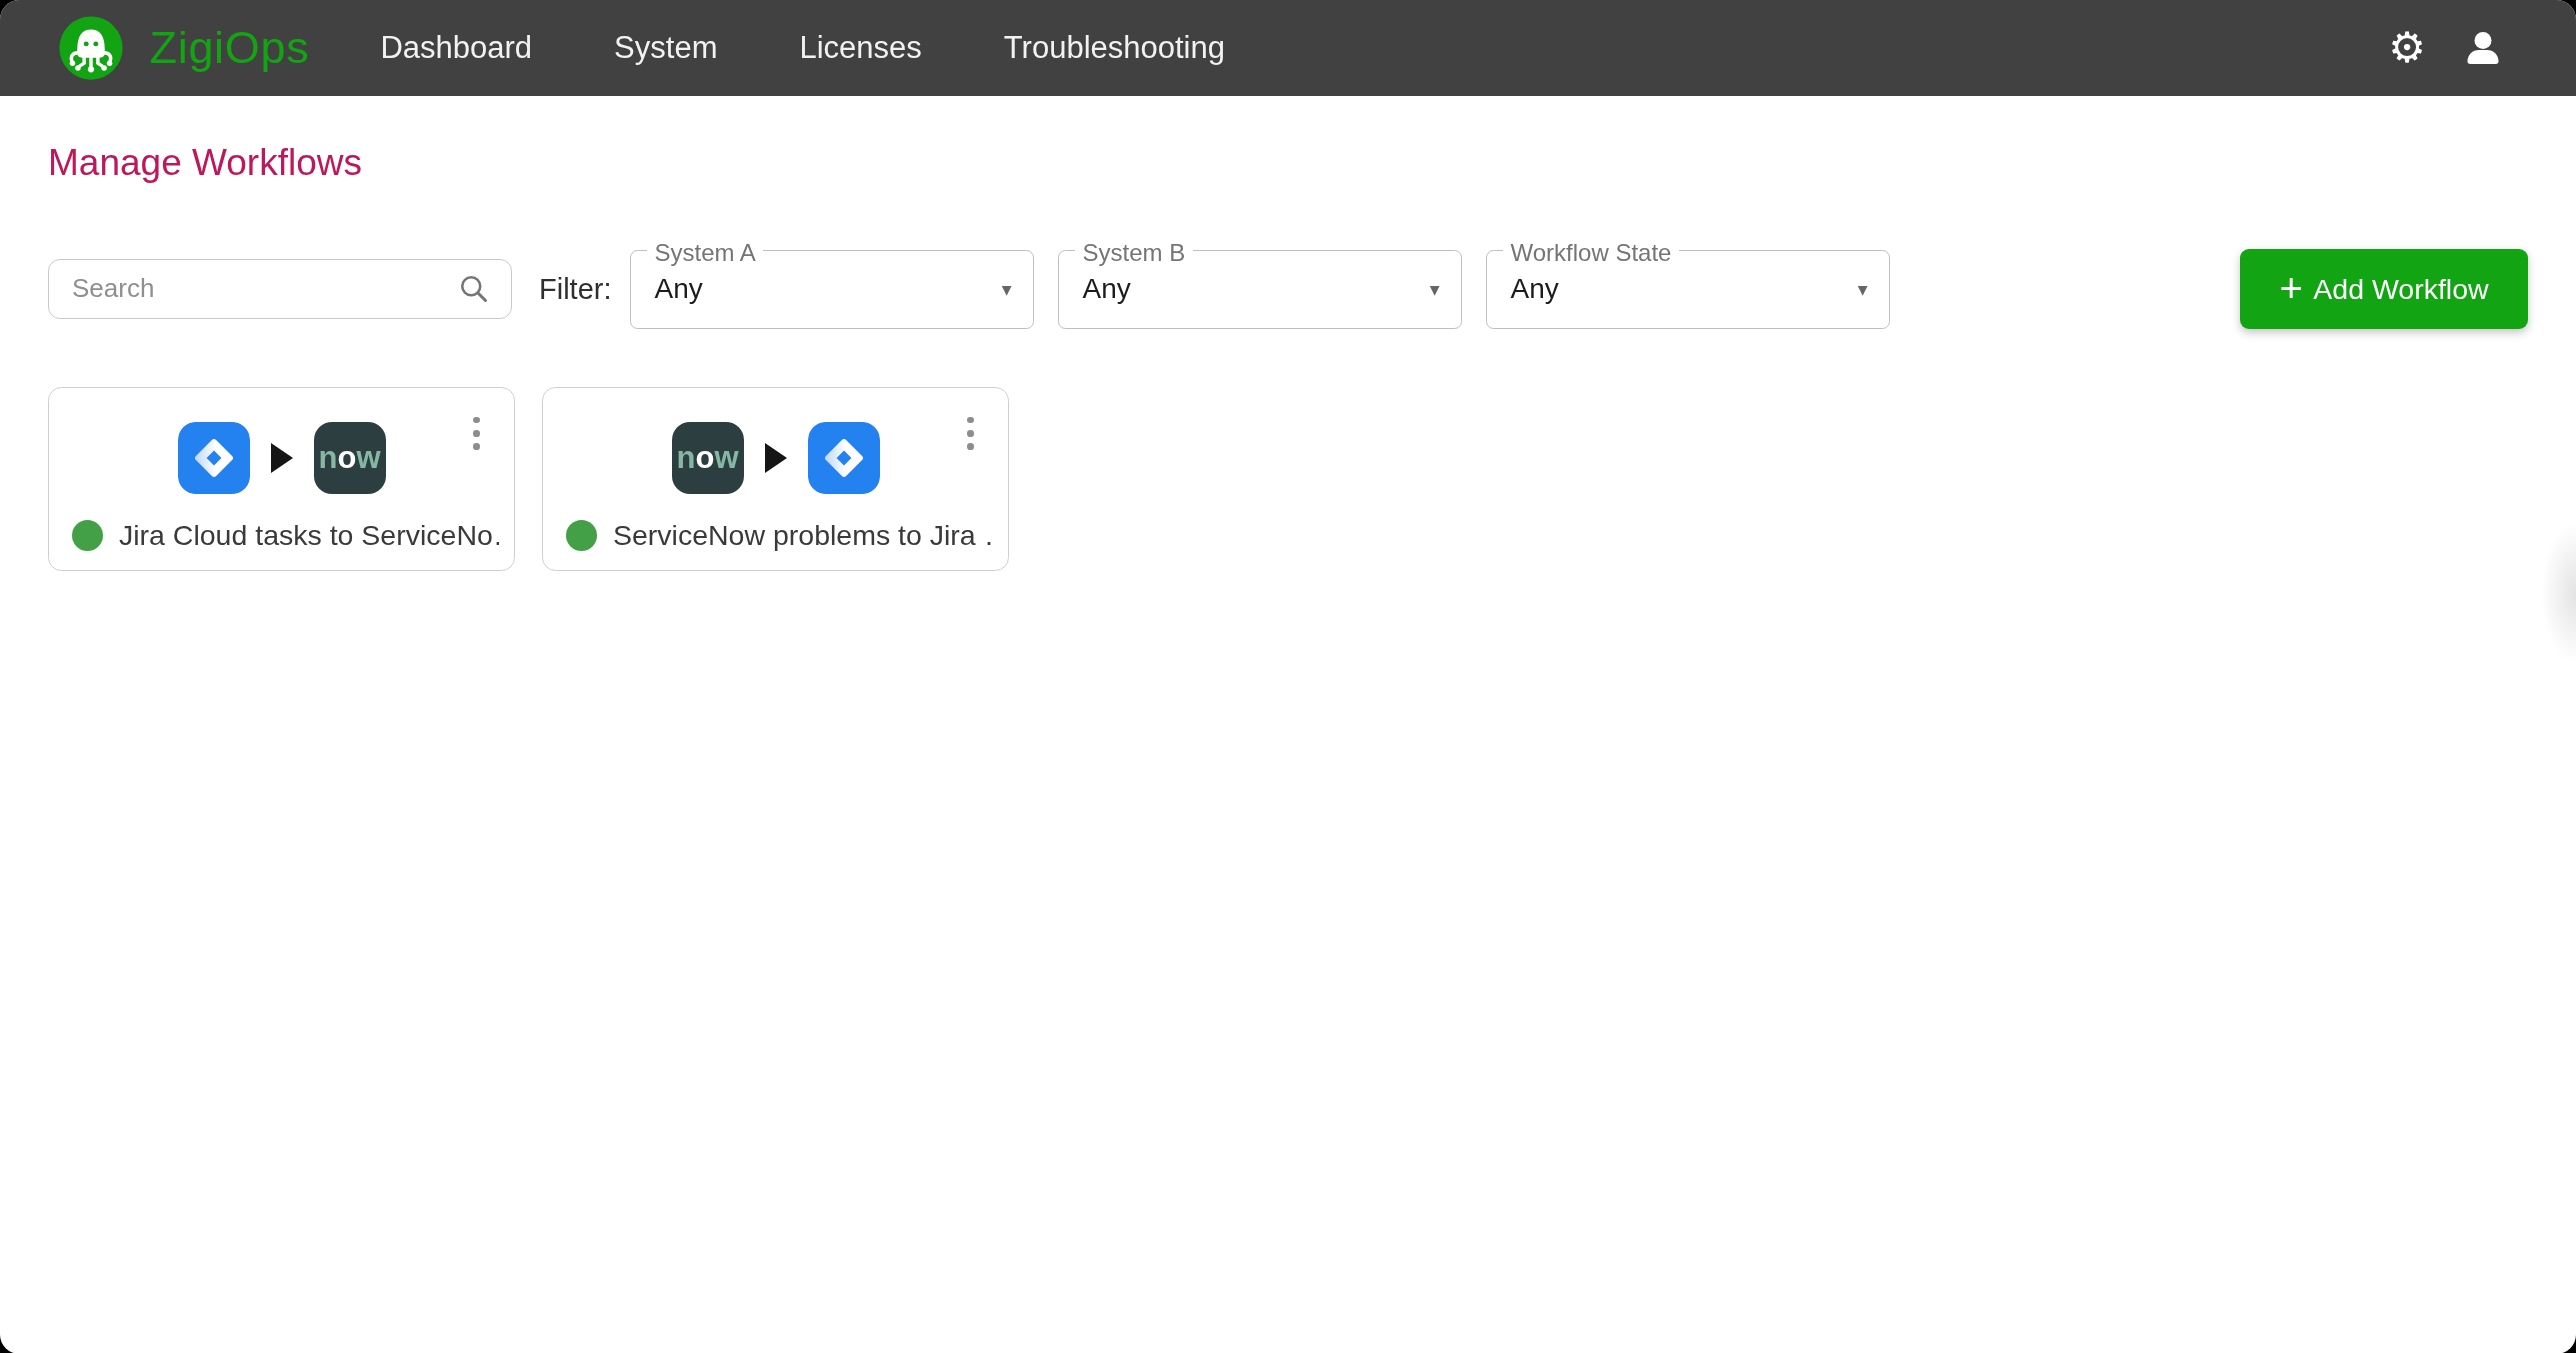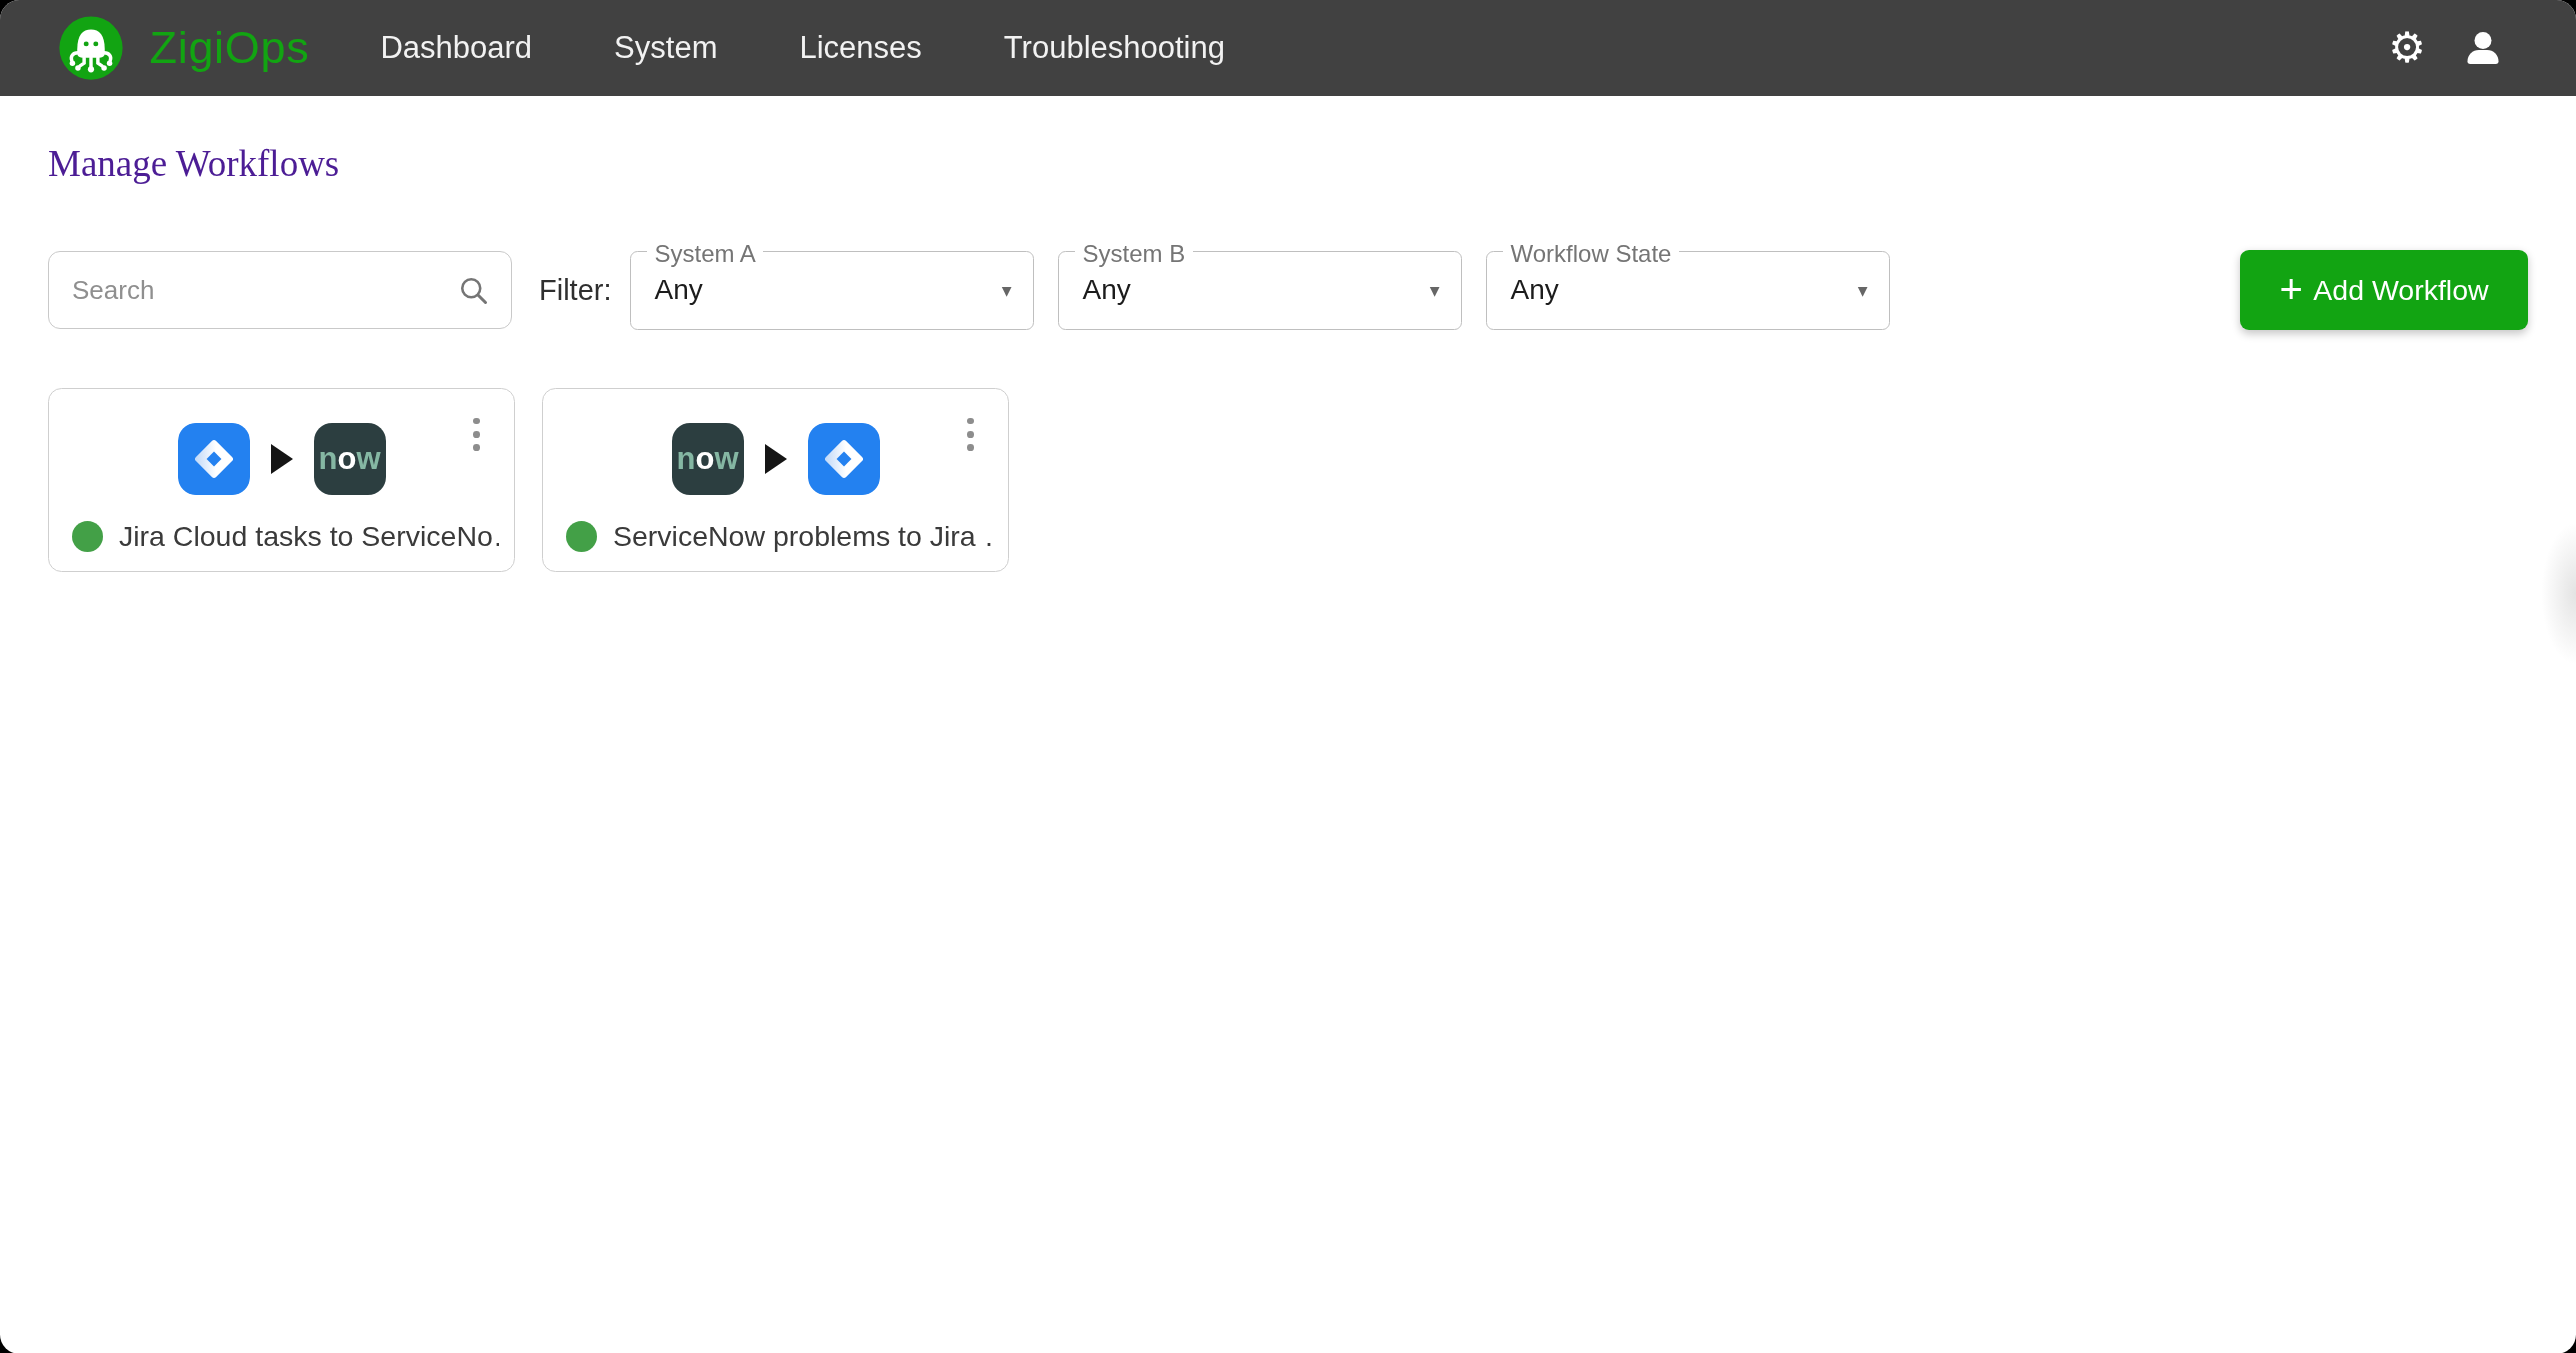--- a/index.html
+++ b/index.html
@@ -18,24 +18,24 @@
     color:#f2f2f2;font-size:31px;text-decoration:none;cursor:pointer;}
   .nav-underline{position:absolute;left:0;right:0;bottom:0;height:6.7px;background:var(--accent,#12A412);}
   .chev{width:19.5px;height:12px;margin-top:3px;}
   .nav-icons{margin-left:auto;display:flex;align-items:center;gap:39px;padding-right:75px;}
   .gear{font-family:"DejaVu Sans",sans-serif;font-size:42px;color:#fff;line-height:1;cursor:pointer;}
   .person{position:relative;width:36px;height:36px;cursor:pointer;}
   .person .head{position:absolute;top:1.5px;left:50%;transform:translateX(-50%);width:17px;height:17px;border-radius:50%;background:#fff;}
   .person .shoulders{position:absolute;bottom:2.2px;left:50%;transform:translateX(-50%);width:31px;height:14.2px;border-radius:15.7px 15.7px 3.7px 3.7px;background:#fff;}
   
   .main{padding:0 48px;}
-  .page-title{margin:46px 0 12px;font-size:37px;font-weight:500;color:#4c1d95;font-family:Liberation Serif, serif;}
+  .page-title{margin:46px 0 12px;font-size:37px;font-weight:500;color:#be185d;}
   .toolbar{margin-top:64px;display:flex;align-items:center;height:82px;}
-  .search{width:464px;height:78px;border:1.5px solid #c9c9c9;border-radius:12px;background:#fff;
-    display:flex;align-items:center;padding:12px 21px;box-sizing:border-box;}
+  .search{width:464px;height:60px;border:1.5px solid #c9c9c9;border-radius:12px;background:#fff;
+    display:flex;align-items:flex-start;padding:12px 21px;box-sizing:border-box;}
   .search input{flex:1;border:none;outline:none;font-size:26px;color:#333;font-family:inherit;background:transparent;min-width:0;}
   .search input::placeholder{color:#8f8f8f;}
   .search-icon{width:33px;height:33px;flex:none;cursor:pointer;}
   .filter-label{margin-left:27px;font-size:29px;color:#2f2f2f;}
   .selects{display:flex;margin-left:18px;gap:24px;}
   .select{position:relative;width:404px;height:79px;border:1.5px solid #bfbfbf;border-radius:7.5px;background:#fff;box-sizing:border-box;cursor:pointer;}
   .select-label{position:absolute;top:-12px;left:16.5px;background:#fff;padding:0 7.5px;font-size:24px;color:#757575;white-space:nowrap;}
   .select-value{position:absolute;left:24px;top:50%;transform:translateY(-50%);font-size:28px;color:#1c1c1c;}
   .select-arrow{position:absolute;right:21px;top:50%;transform:translateY(-50%);font-size:19.5px;color:#666;}
   .add-btn{margin-left:auto;width:288px;height:80px;border:none;border-radius:9px;background:var(--accent,#12A412);

